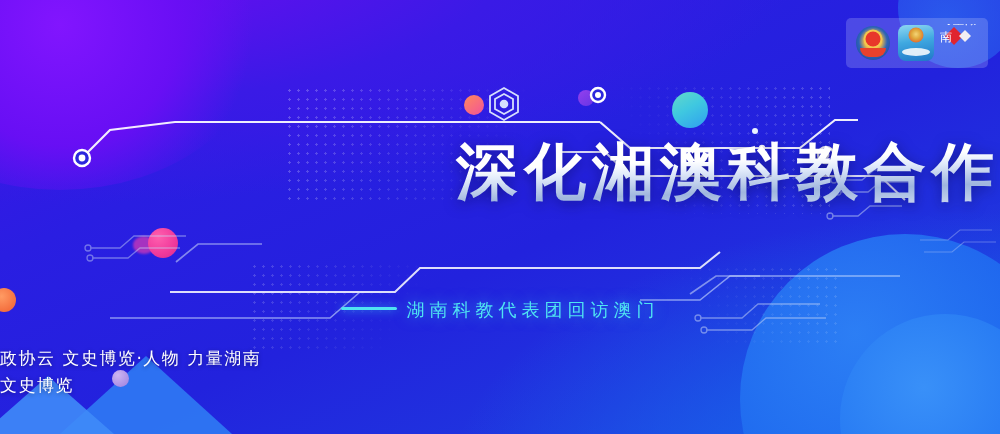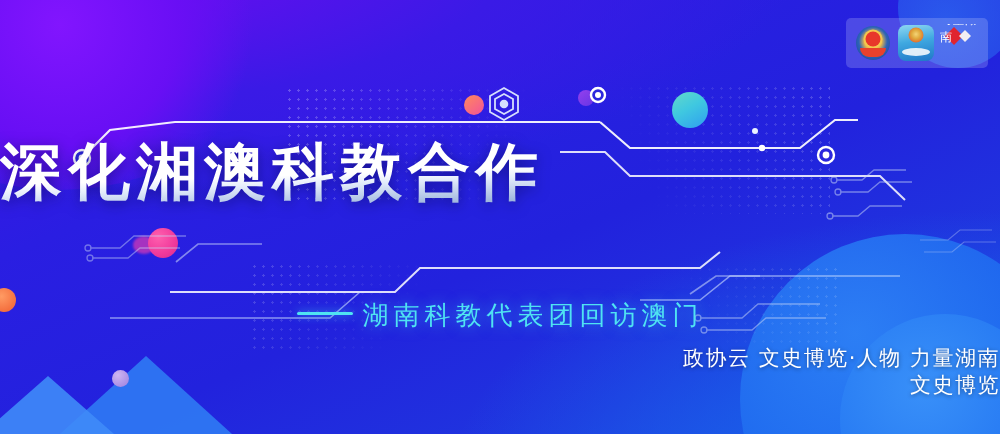--- a/index.html
+++ b/index.html
@@ -62,49 +62,49 @@
   .mx3{left:250px;top:262px;width:200px;height:90px;opacity:.38;
     -webkit-mask-image:linear-gradient(120deg,rgba(0,0,0,.9),rgba(0,0,0,0) 75%);
     mask-image:linear-gradient(120deg,rgba(0,0,0,.9),rgba(0,0,0,0) 75%);}
   .mx4{left:660px;top:265px;width:180px;height:80px;opacity:.3;
     -webkit-mask-image:linear-gradient(240deg,rgba(0,0,0,.85),rgba(0,0,0,0) 78%);
     mask-image:linear-gradient(240deg,rgba(0,0,0,.85),rgba(0,0,0,0) 78%);}
 
   svg.deco{position:absolute;left:0;top:0;width:1000px;height:434px;pointer-events:none;}
 
   
-  .headline{position:absolute;left:0;right:0;top:138px;text-align:left;}
+  .headline{position:absolute;left:0;right:0;top:138px;text-align:right;}
   .hl-line{
     font-family:"DejaVu Sans","Liberation Sans",sans-serif;
     font-weight:bold;
     font-size:62px;
     line-height:68px;
     letter-spacing:6px;
     background:linear-gradient(178deg,#ffffff 0%,#ffffff 46%,#e3ecfb 56%,#9fb6de 78%,#cfdcf2 100%);
     -webkit-background-clip:text;background-clip:text;
     color:transparent;-webkit-text-fill-color:transparent;
     filter:drop-shadow(0 3px 7px rgba(10,10,80,.55));
     white-space:nowrap;
   }
 
   
   .subtitle{
     position:absolute;left:0;right:0;top:298px;text-align:center;
     font-family:"DejaVu Sans","Liberation Sans",sans-serif;
-    font-size:26px;letter-spacing:5px;color:#4fe3f2;
+    font-size:18px;letter-spacing:5px;color:#4fe3f2;
     text-shadow:0 0 14px rgba(60,220,245,.55);white-space:nowrap;
   }
   .sub-dash{display:inline-block;width:56px;height:3px;background:#4fe3f2;
     vertical-align:middle;margin-right:10px;margin-bottom:6px;border-radius:2px;
     box-shadow:0 0 10px rgba(60,220,245,.7);}
 
   .credits{
-    position:absolute;left:16px;right:0;top:345px;text-align:right;
+    position:absolute;left:0;right:0;top:345px;text-align:left;
     font-family:"DejaVu Sans","Liberation Sans",sans-serif;
-    color:#ffffff;font-size:21px;letter-spacing:1.5px;line-height:27px;
+    color:#ffffff;font-size:17px;letter-spacing:1.5px;line-height:27px;
     text-shadow:0 1px 4px rgba(0,0,20,.45);
   }
 
   
   .logo-panel{
     position:absolute;right:12px;top:18px;
     display:flex;align-items:center;gap:5px;
     padding:6px 8px;border-radius:5px;
     background:rgba(220,225,255,.22);
   }

